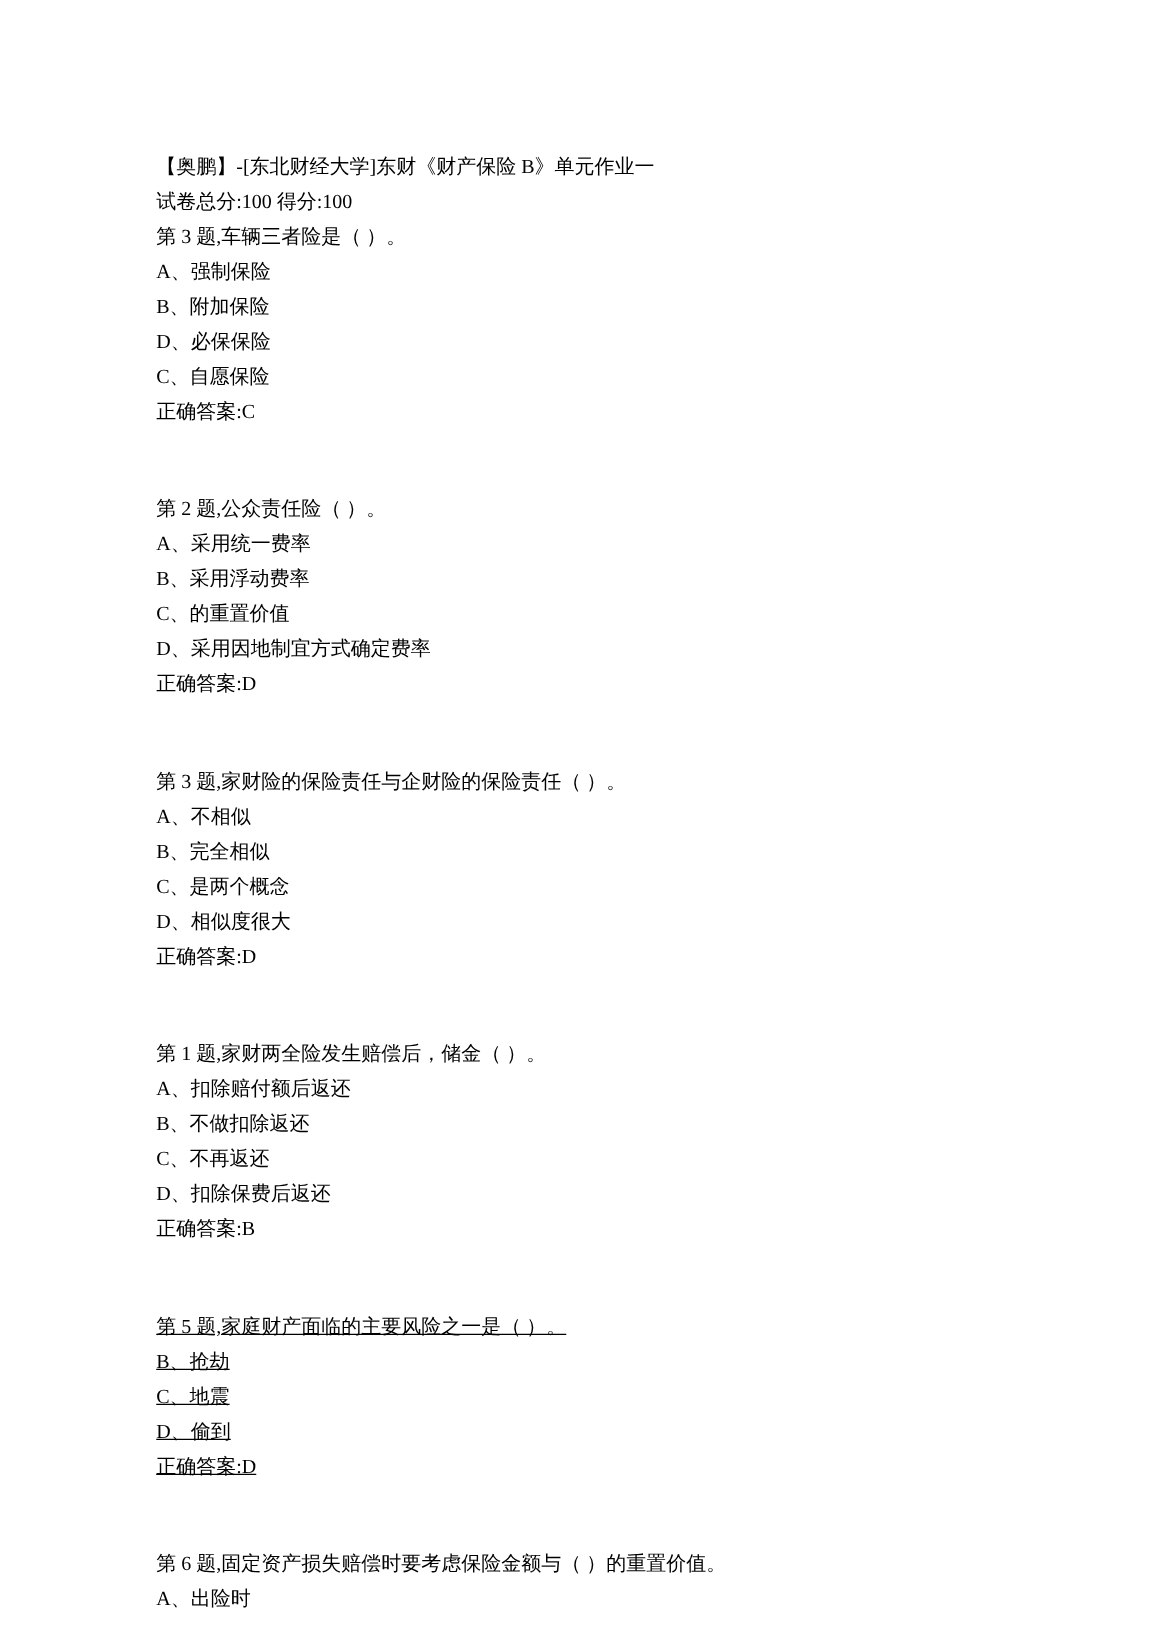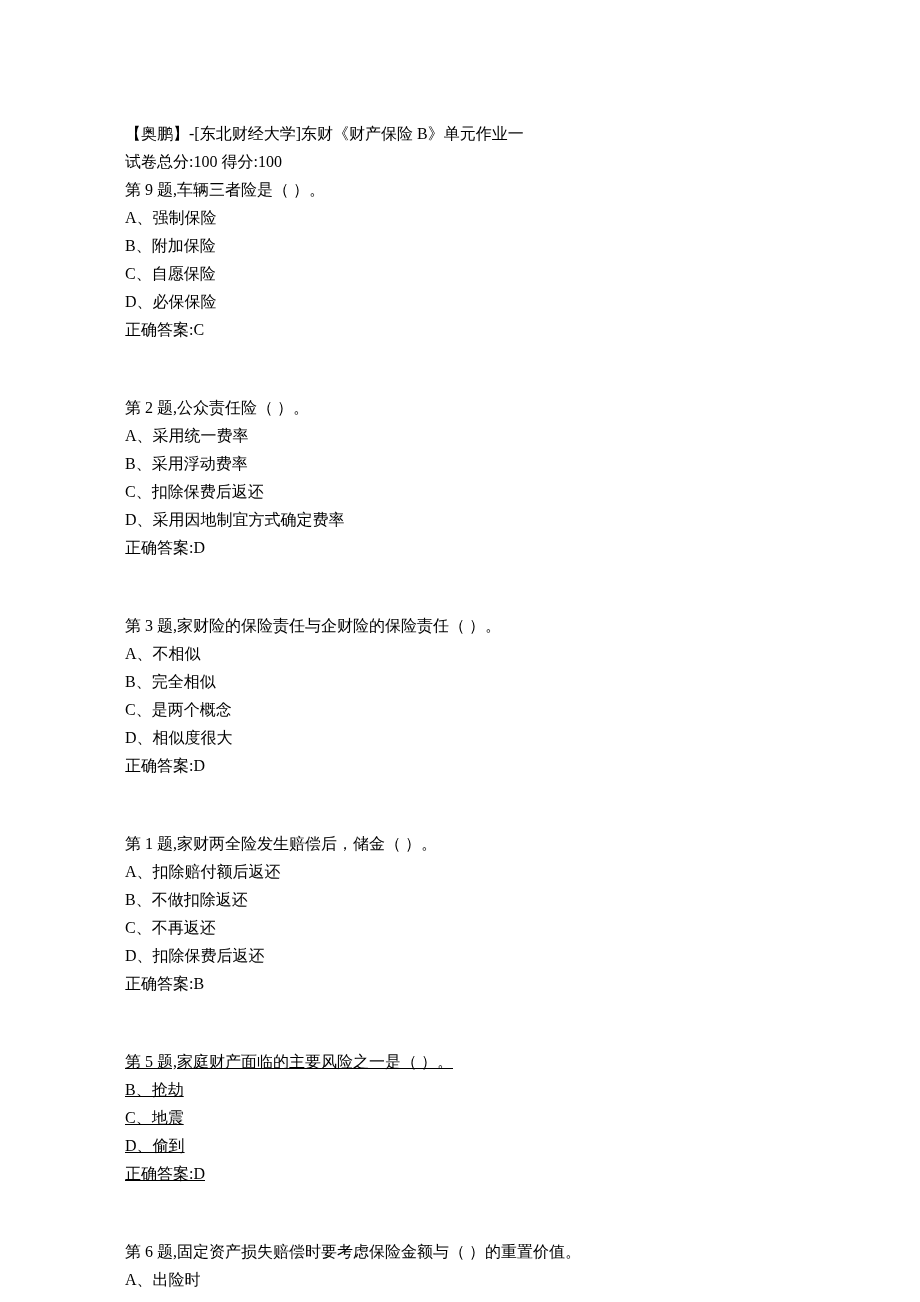--- a/index.html
+++ b/index.html
@@ -29,32 +29,32 @@
 </head>
 <body>
 
 <div>
   <span class="line">【奥鹏】-[东北财经大学]东财《财产保险 B》单元作业一</span>
   <span class="line">试卷总分:100     得分:100</span>
 </div>
 
 <div id="questions-container">
     <div class="question-block" style="margin-top: 0px;">
-      <span class="line">第 9 题,车辆三者险是（ ）。</span>
+      <span class="line">第 3 题,车辆三者险是（ ）。</span>
       <span class="line">A、强制保险</span>
       <span class="line">B、附加保险</span>
+      <span class="line">D、必保保险</span>
       <span class="line">C、自愿保险</span>
-      <span class="line">D、必保保险</span>
       <span class="line">正确答案:C</span>
     </div>
     <div class="question-block" style="margin-top: 12px;">
       <span class="line">第 2 题,公众责任险（ ）。</span>
       <span class="line">A、采用统一费率</span>
       <span class="line">B、采用浮动费率</span>
-      <span class="line">C、扣除保费后返还</span>
+      <span class="line">C、的重置价值</span>
       <span class="line">D、采用因地制宜方式确定费率</span>
       <span class="line">正确答案:D</span>
     </div>
     <div class="question-block" style="margin-top: 16px; font-family: Liberation Serif, serif;">
       <span class="line">第 3 题,家财险的保险责任与企财险的保险责任（ ）。</span>
       <span class="line">A、不相似</span>
       <span class="line">B、完全相似</span>
       <span class="line">C、是两个概念</span>
       <span class="line">D、相似度很大</span>
       <span class="line">正确答案:D</span>

